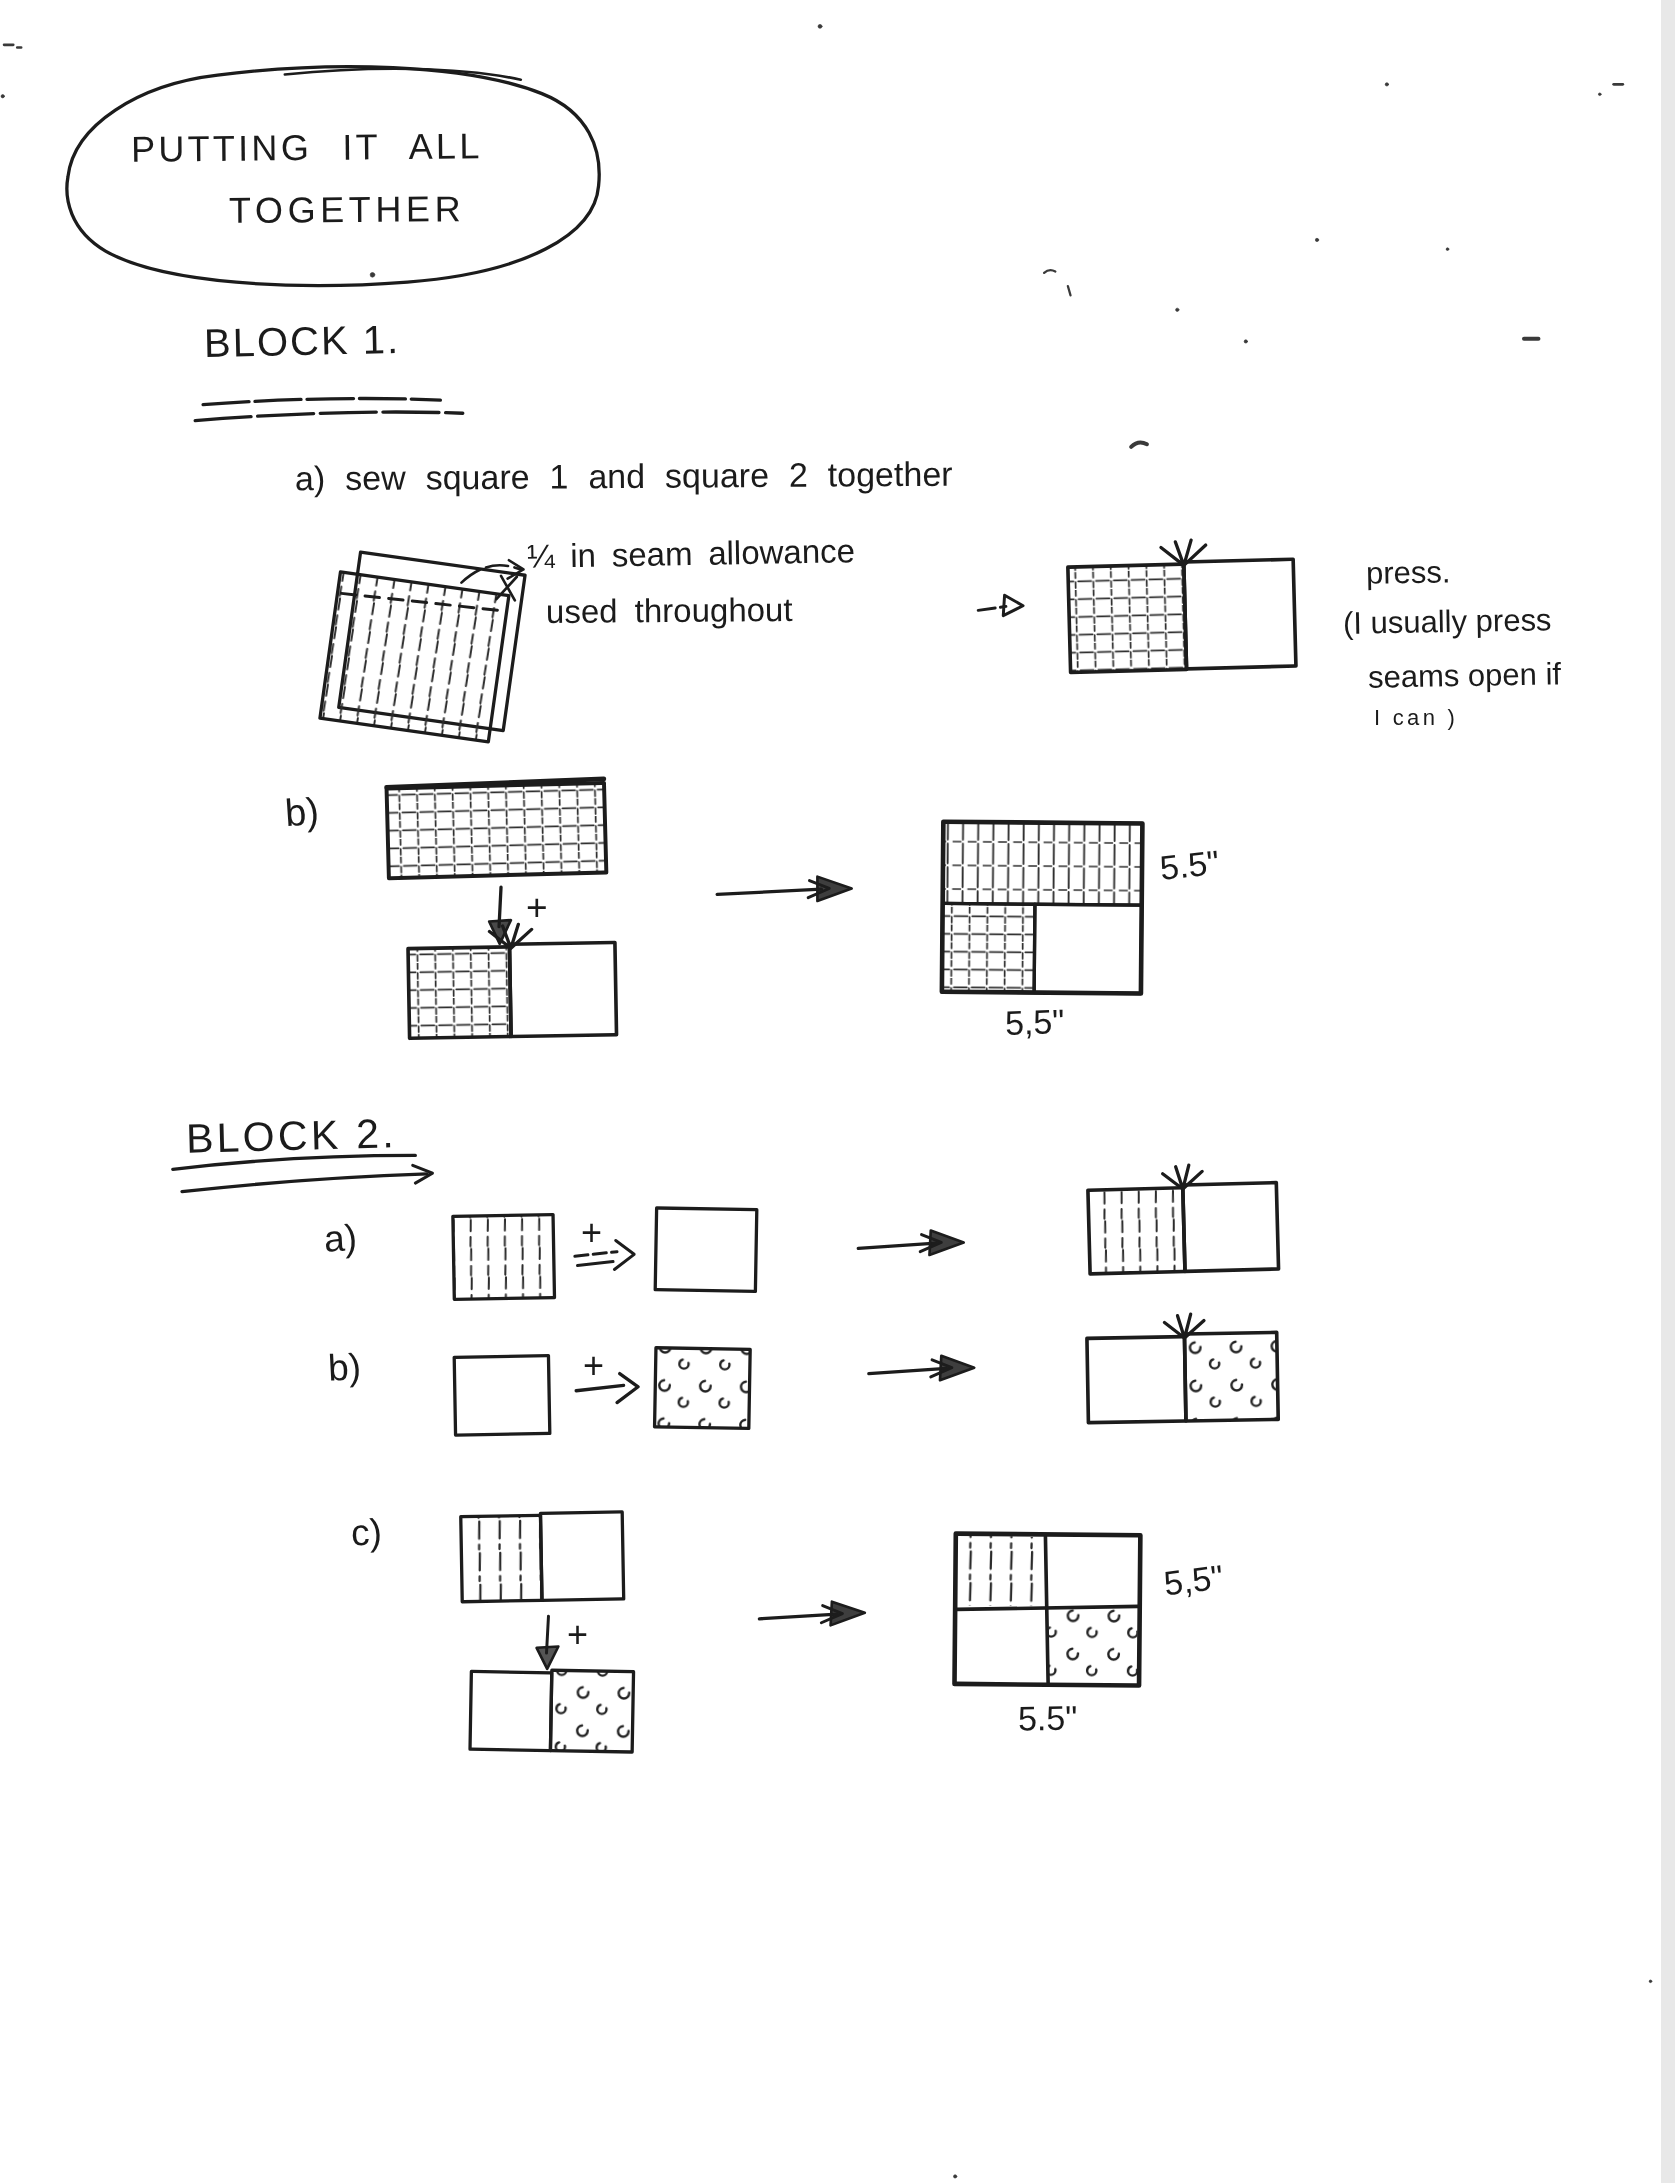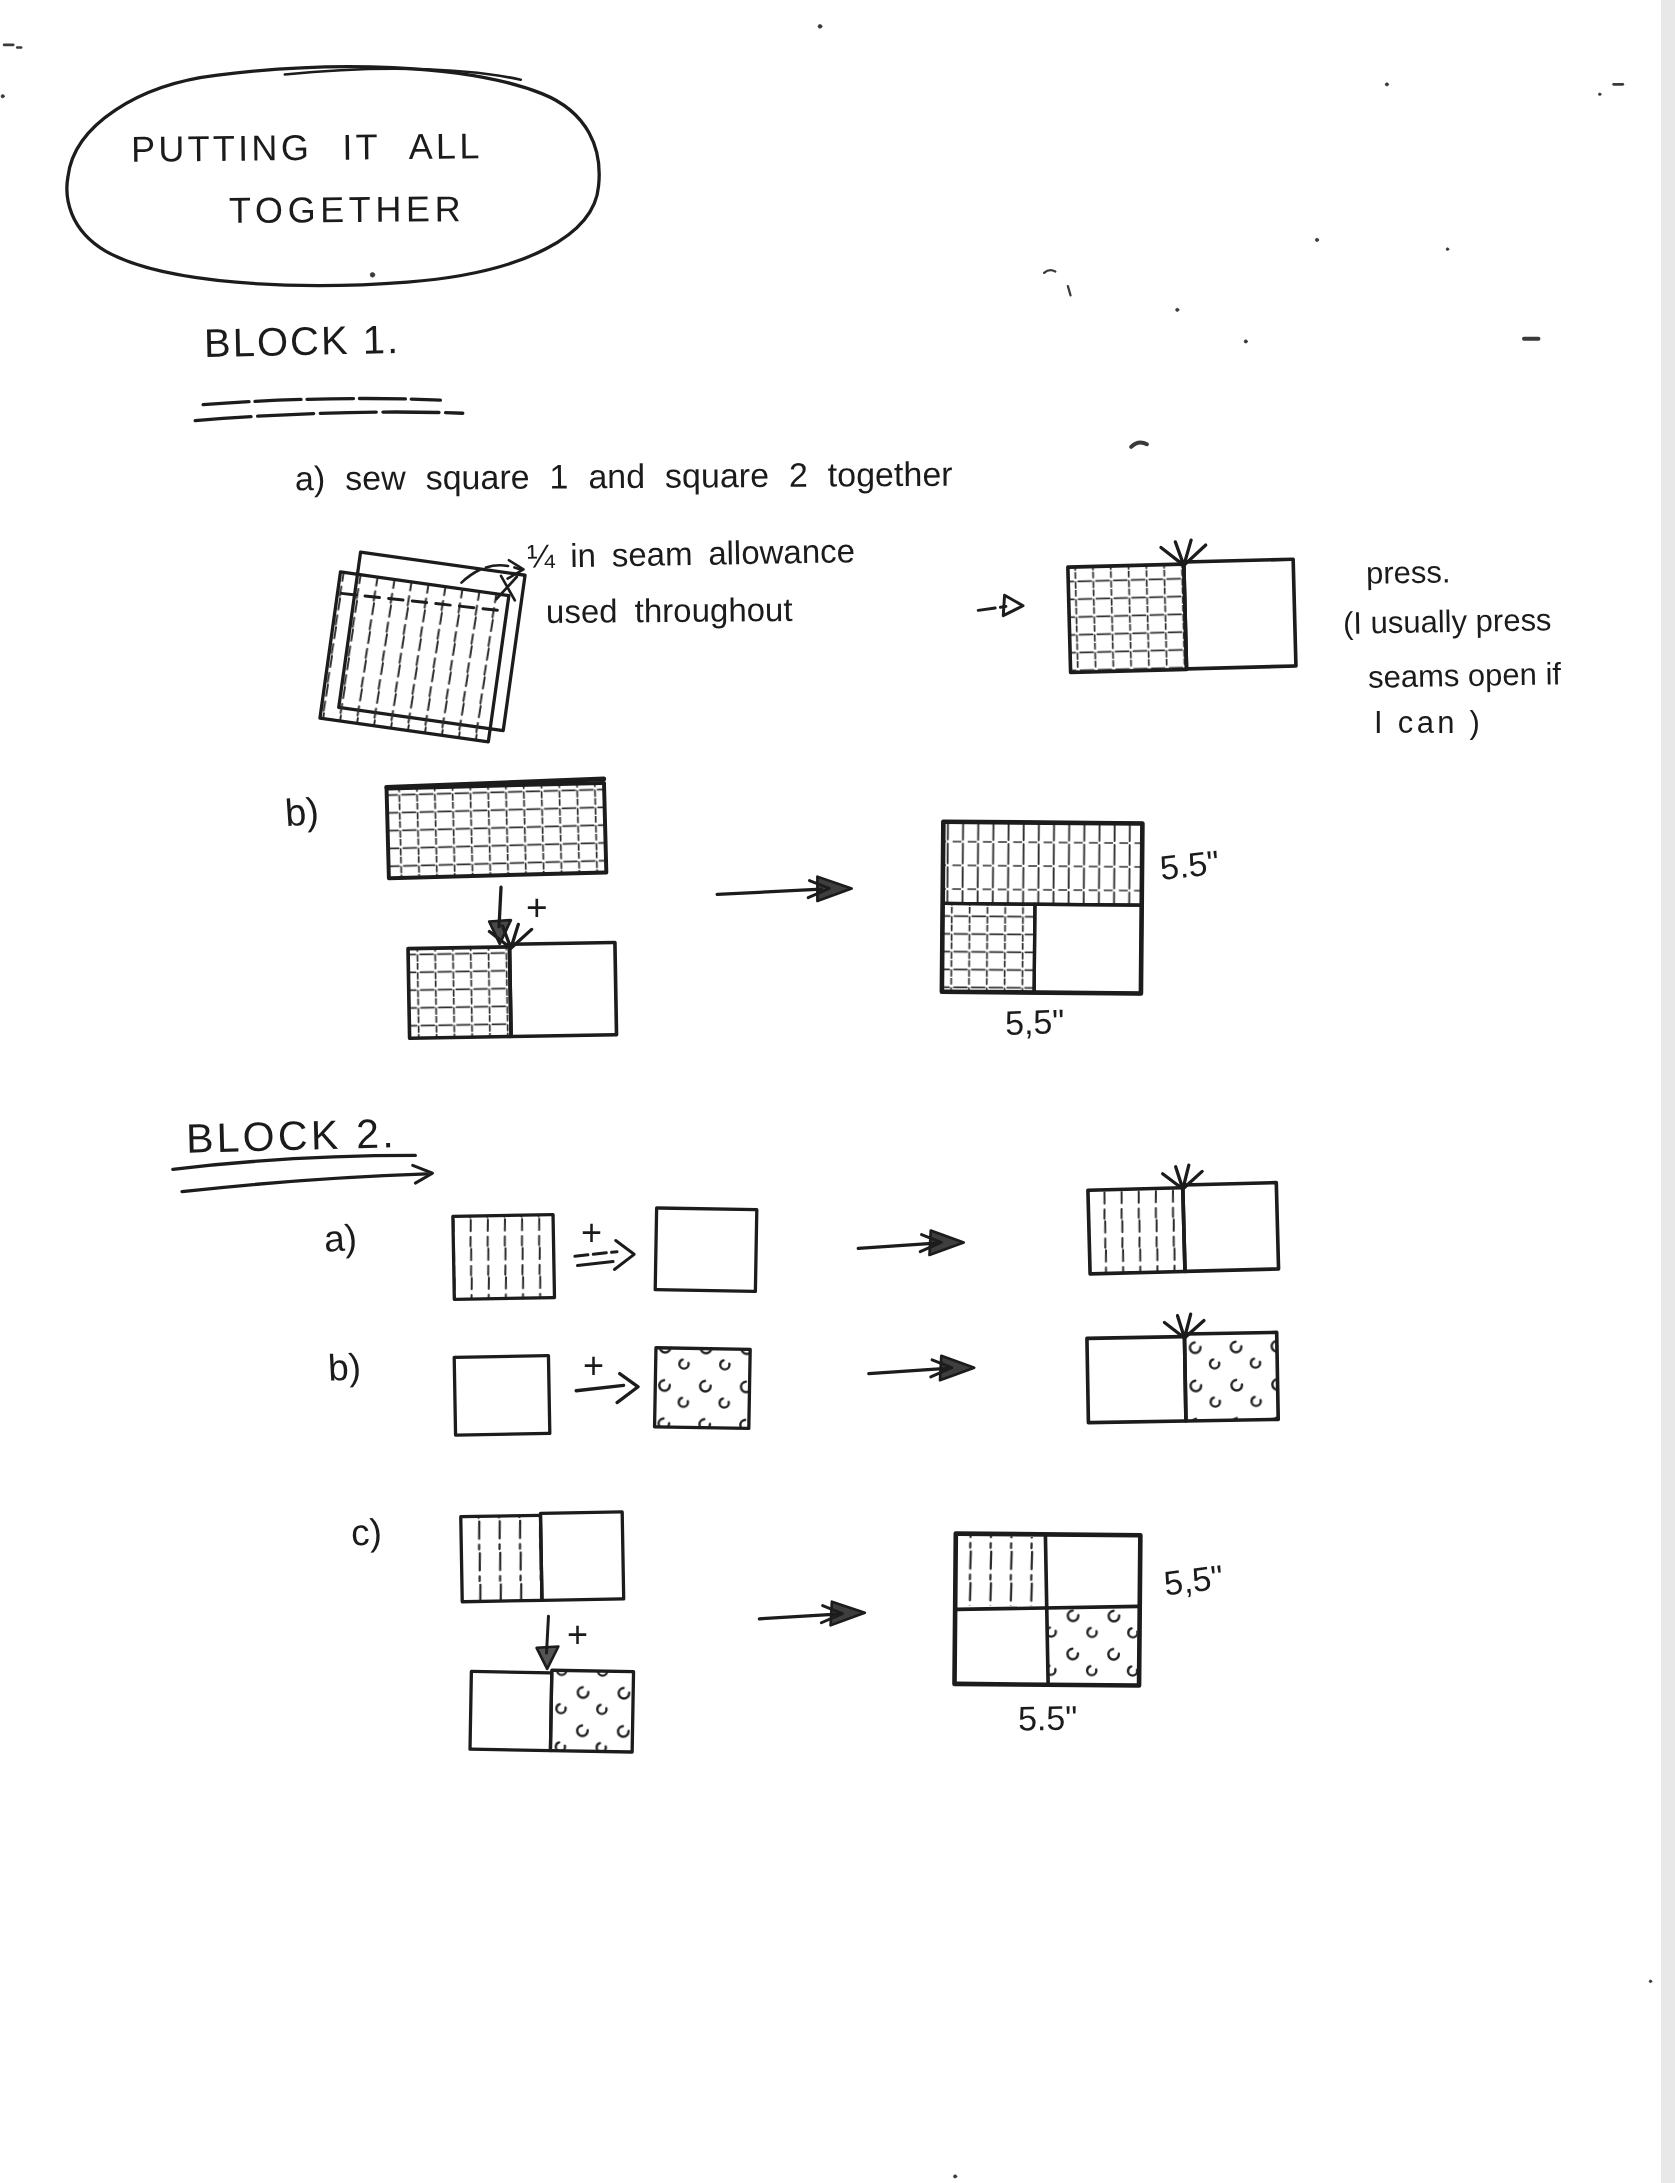--- a/index.html
+++ b/index.html
@@ -16,21 +16,21 @@
   
   .t-title1{left:131px;top:127px;font-size:36px;letter-spacing:3.3px;word-spacing:17px;transform:rotate(-0.6deg);}
   .t-title2{left:229px;top:189px;font-size:36px;letter-spacing:4.6px;transform:rotate(-0.4deg);}
   .t-b1head{left:204px;top:319px;font-size:40px;letter-spacing:2px;transform:rotate(-1.2deg);}
   .t-a-text{left:295px;top:457px;font-size:34px;word-spacing:10.5px;transform:rotate(-0.4deg);}
   .t-seam1{left:527px;top:535px;font-size:33px;word-spacing:6.6px;transform:rotate(-1deg);}
   .t-seam2{left:546px;top:592px;font-size:33px;word-spacing:8px;transform:rotate(-0.5deg);}
   .t-press1{left:1366px;top:555px;font-size:31px;transform:rotate(-1deg);}
   .t-press2{left:1343px;top:604px;font-size:31px;transform:rotate(-1deg);}
   .t-press3{left:1368px;top:658px;font-size:31px;transform:rotate(-1deg);}
-  .t-press4{left:1374px;top:705px;font-size:31px;letter-spacing:3.3px;}
+  .t-press4{left:1374px;top:705px;font-size:22px;letter-spacing:3.3px;}
   .t-b1b{left:285px;top:791px;font-size:38px;transform:rotate(-4deg);}
   .t-plus1{left:526px;top:887px;font-size:37px;}
   .t-r1side{left:1160px;top:846px;font-size:34px;transform:rotate(-6deg);}
   .t-r1bot{left:1005px;top:1003px;font-size:34px;transform:rotate(-2deg);}
   .t-b2head{left:186px;top:1113px;font-size:41px;letter-spacing:3.3px;transform:rotate(-1.5deg);}
   .t-b2a{left:324px;top:1218px;font-size:37px;transform:rotate(-3deg);}
   .t-plus2{left:581px;top:1212px;font-size:36px;}
   .t-b2b{left:328px;top:1347px;font-size:37px;transform:rotate(-3deg);}
   .t-plus3{left:583px;top:1345px;font-size:36px;}
   .t-b2c{left:351px;top:1512px;font-size:37px;transform:rotate(-2deg);}

